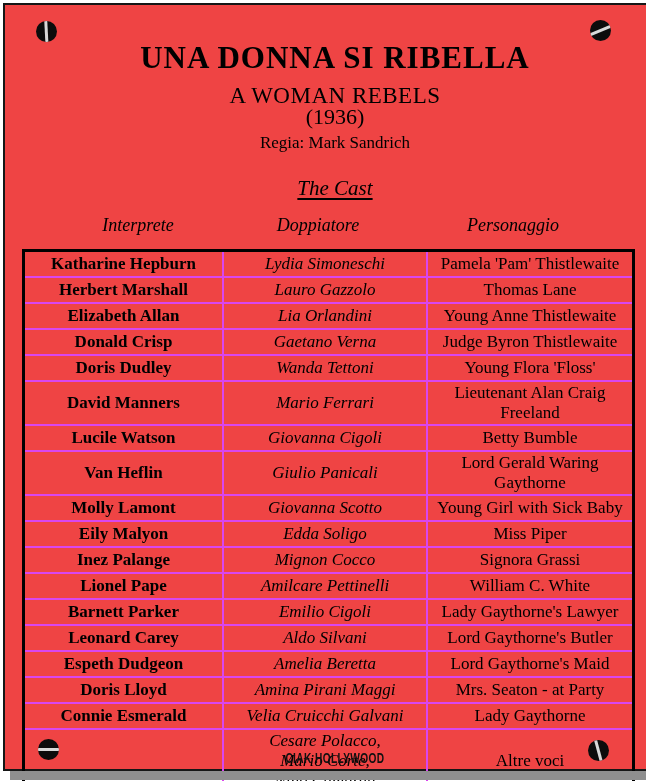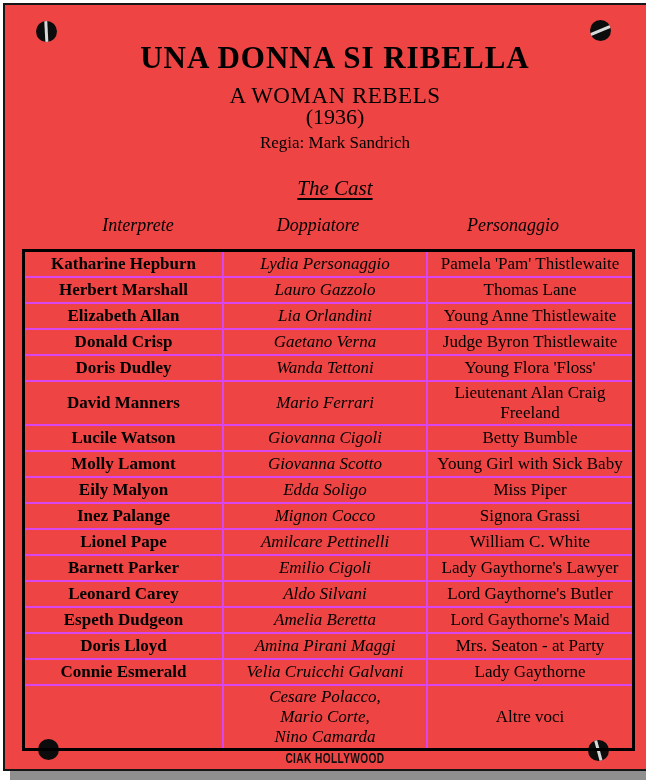--- a/index.html
+++ b/index.html
@@ -100,21 +100,21 @@
   <div class="center-line cast-heading">The Cast</div>
 
   <div class="col-head h1">Interprete</div>
   <div class="col-head h2">Doppiatore</div>
   <div class="col-head h3">Personaggio</div>
 
   <table class="cast">
     <tbody id="cast-tbody">
         <tr>
           <td class="c1">Katharine Hepburn</td>
-          <td class="c2 pre">Lydia Personaggio</td>
+          <td class="c2 pre">Lydia Simoneschi</td>
           <td class="c3 pre">Pamela 'Pam' Thistlewaite</td>
         </tr>
         <tr>
           <td class="c1">Herbert Marshall</td>
           <td class="c2 pre">Lauro Gazzolo</td>
           <td class="c3 pre">Thomas Lane</td>
         </tr>
         <tr>
           <td class="c1">Elizabeth Allan</td>
           <td class="c2 pre">Lia Orlandini</td>
@@ -133,20 +133,26 @@
         <tr>
           <td class="c1">David Manners</td>
           <td class="c2 pre">Mario Ferrari</td>
           <td class="c3 pre small">Lieutenant Alan Craig
 Freeland</td>
         </tr>
         <tr>
           <td class="c1">Lucile Watson</td>
           <td class="c2 pre">Giovanna Cigoli</td>
           <td class="c3 pre">Betty Bumble</td>
+        </tr>
+        <tr>
+          <td class="c1">Van Heflin</td>
+          <td class="c2 pre">Giulio Panicali</td>
+          <td class="c3 pre small">Lord Gerald Waring
+Gaythorne</td>
         </tr>
         <tr>
           <td class="c1">Molly Lamont</td>
           <td class="c2 pre">Giovanna Scotto</td>
           <td class="c3 pre">Young Girl with Sick Baby</td>
         </tr>
         <tr>
           <td class="c1">Eily Malyon</td>
           <td class="c2 pre">Edda Soligo</td>
           <td class="c3 pre">Miss Piper</td>

